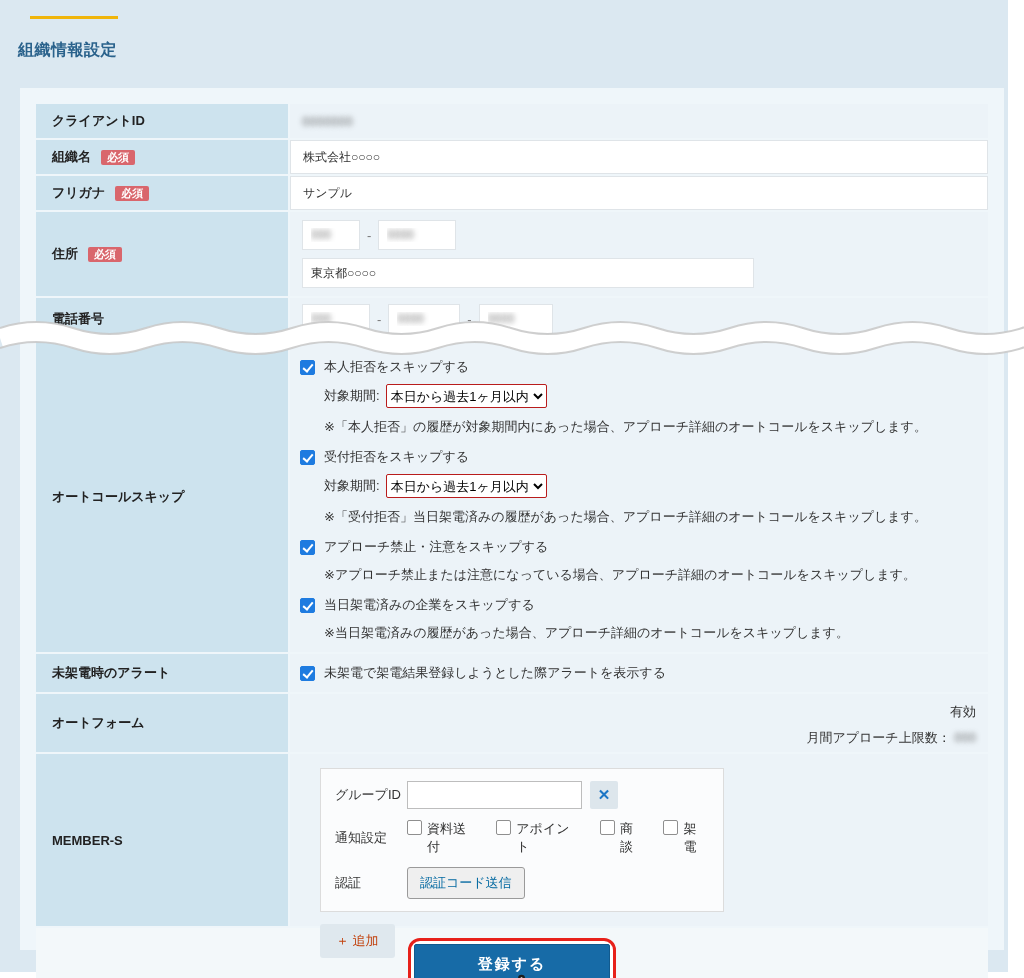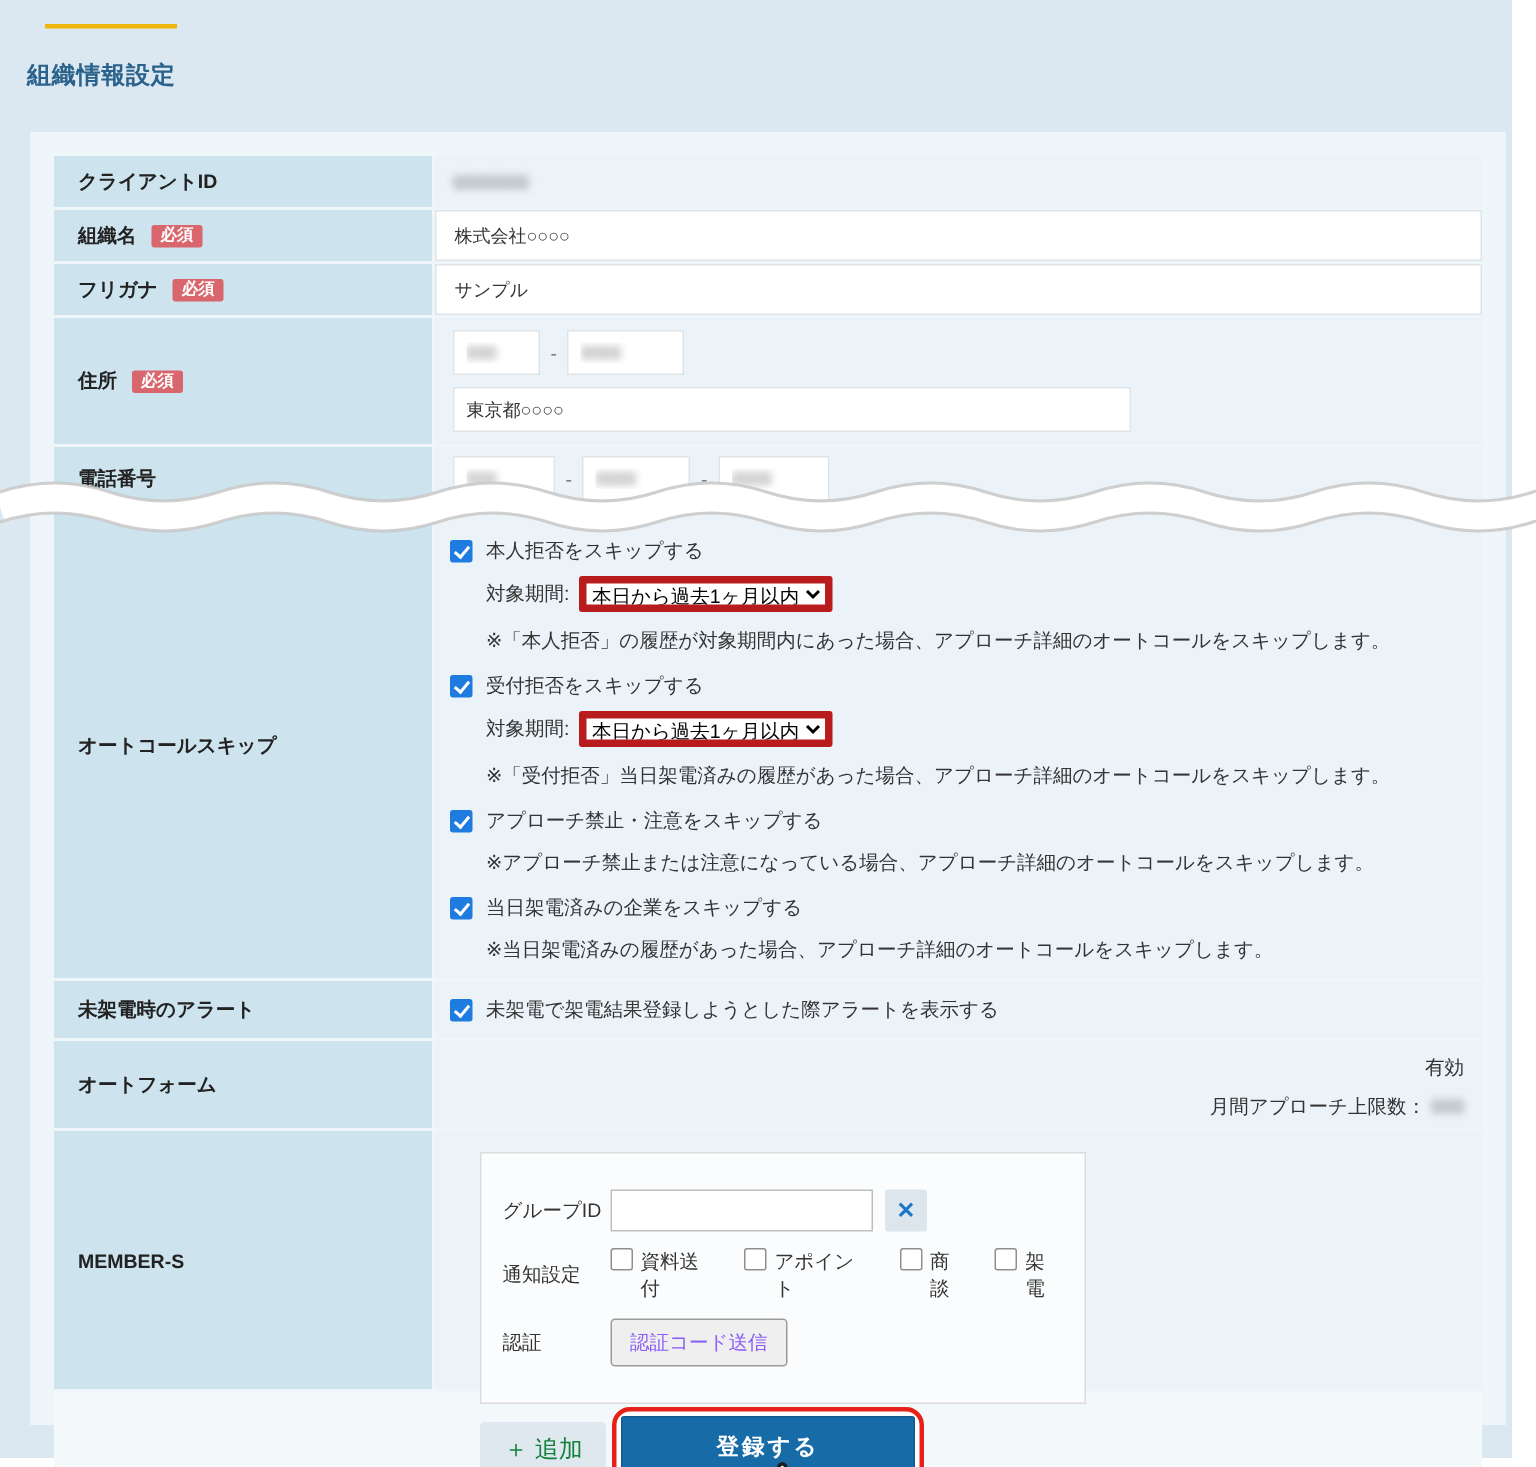--- a/index.html
+++ b/index.html
@@ -23,31 +23,31 @@
   .full-input{width:100%;height:34px;padding:0 12px;border:1px solid #e3e7ea;}
   .sm-input{height:30px;padding:0 8px;}
   .dash{color:#777;margin:0 7px;}
   .masked{color:transparent !important;text-shadow:0 0 5px rgba(80,80,80,.8);}
   
   .cb{width:15px;height:15px;flex:none;display:inline-block;background:#fff;border:1px solid #8f8f8f;border-radius:2px;position:relative;box-sizing:border-box;}
   .cb.on{background:#1e7be0;border-color:#1e7be0;}
   .cb.on::after{content:"";position:absolute;left:4px;top:1px;width:4px;height:8px;border:solid #fff;border-width:0 2px 2px 0;transform:rotate(40deg);}
   .cb-line{display:flex;align-items:center;gap:9px;margin:10px 0 4px 0;}
   .period-line{display:flex;align-items:center;gap:6px;margin:8px 0 8px 24px;}
-  select{font-family:inherit;font-size:13px;height:24px;border:5px solid #b91c1c;background:#fff;border-radius:2px;}
+  select{font-family:inherit;font-size:13px;height:24px;border:1px solid #b91c1c;background:#fff;border-radius:2px;}
   .note{color:#333;margin:10px 0 12px 24px;}
   
-  .ms-box{background:#fbfcfd;border:1px solid #dcdcdc;width:404px;margin:8px 0 0 18px;padding:24px 14px;box-sizing:border-box;}
+  .ms-box{background:#fbfcfd;border:1px solid #dcdcdc;width:404px;margin:8px 0 0 18px;padding:12px 14px;box-sizing:border-box;}
   .ms-line{display:flex;align-items:center;margin-bottom:11px;}
   .ms-line:last-child{margin-bottom:0;}
   .ms-key{width:72px;flex:none;color:#333;}
   .clear-btn{width:28px;height:28px;margin-left:8px;background:#dde6ec;border:none;color:#1c76c5;font-weight:bold;font-size:15px;border-radius:2px;cursor:pointer;}
-  .gray-btn{font-family:inherit;font-size:13px;background:#efefef;border:1px solid #9a9a9a;border-radius:3px;padding:6px 12px;color:#8b5cf6;cursor:pointer;}
+  .gray-btn{font-family:inherit;font-size:13px;background:#efefef;border:1px solid #9a9a9a;border-radius:3px;padding:6px 12px;color:#0369a1;cursor:pointer;}
   .opt{display:flex;gap:5px;margin-right:18px;}
-  .add-btn{display:inline-block;margin:12px 0 0 18px;background:#dfe8ee;border:none;border-radius:3px;color:#15803d;font-family:inherit;font-size:16px;padding:8px 16px;cursor:pointer;}
+  .add-btn{display:inline-block;margin:12px 0 0 18px;background:#dfe8ee;border:none;border-radius:3px;color:#c2410c;font-family:inherit;font-size:13px;padding:8px 16px;cursor:pointer;}
   
   .submit-bar{background:#f3f8fa;margin-top:2px;height:62px;display:flex;justify-content:center;align-items:flex-start;padding-top:10px;box-sizing:border-box;}
   .submit-outline{position:relative;background:#fff;border:3px solid #e7211a;border-radius:12px;padding:3px;}
   .submit-btn{display:block;width:196px;height:40px;background:#176ba7;border:1px solid #125a8e;border-radius:2px;color:#fff;font-family:inherit;font-size:15px;font-weight:bold;letter-spacing:2px;cursor:pointer;}
   .hand{position:absolute;left:50%;top:26px;margin-left:-10px;z-index:5;}
   
   .wave{position:absolute;left:0;top:312px;width:1024px;height:52px;z-index:4;pointer-events:none;}
 </style>
 </head>
 <body>

